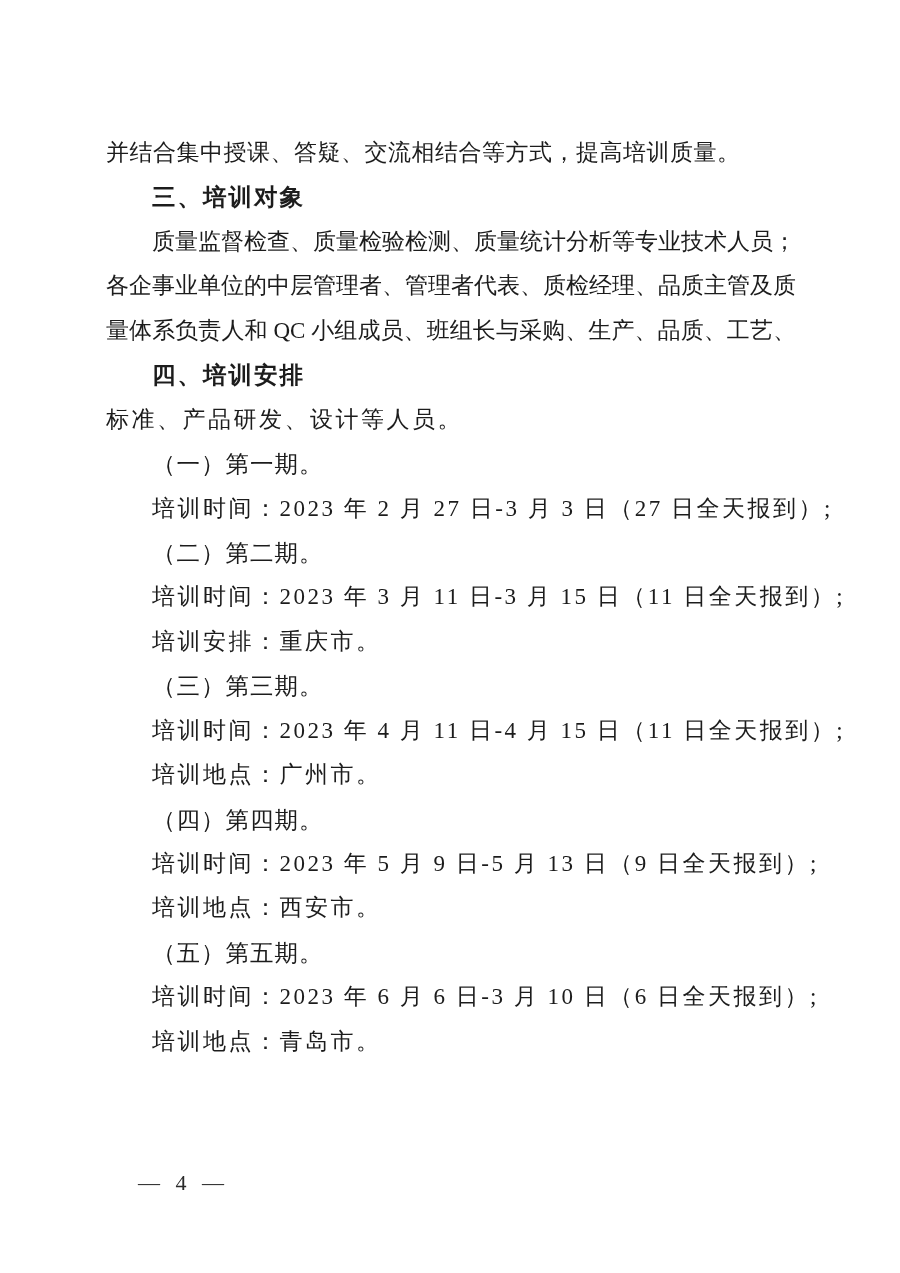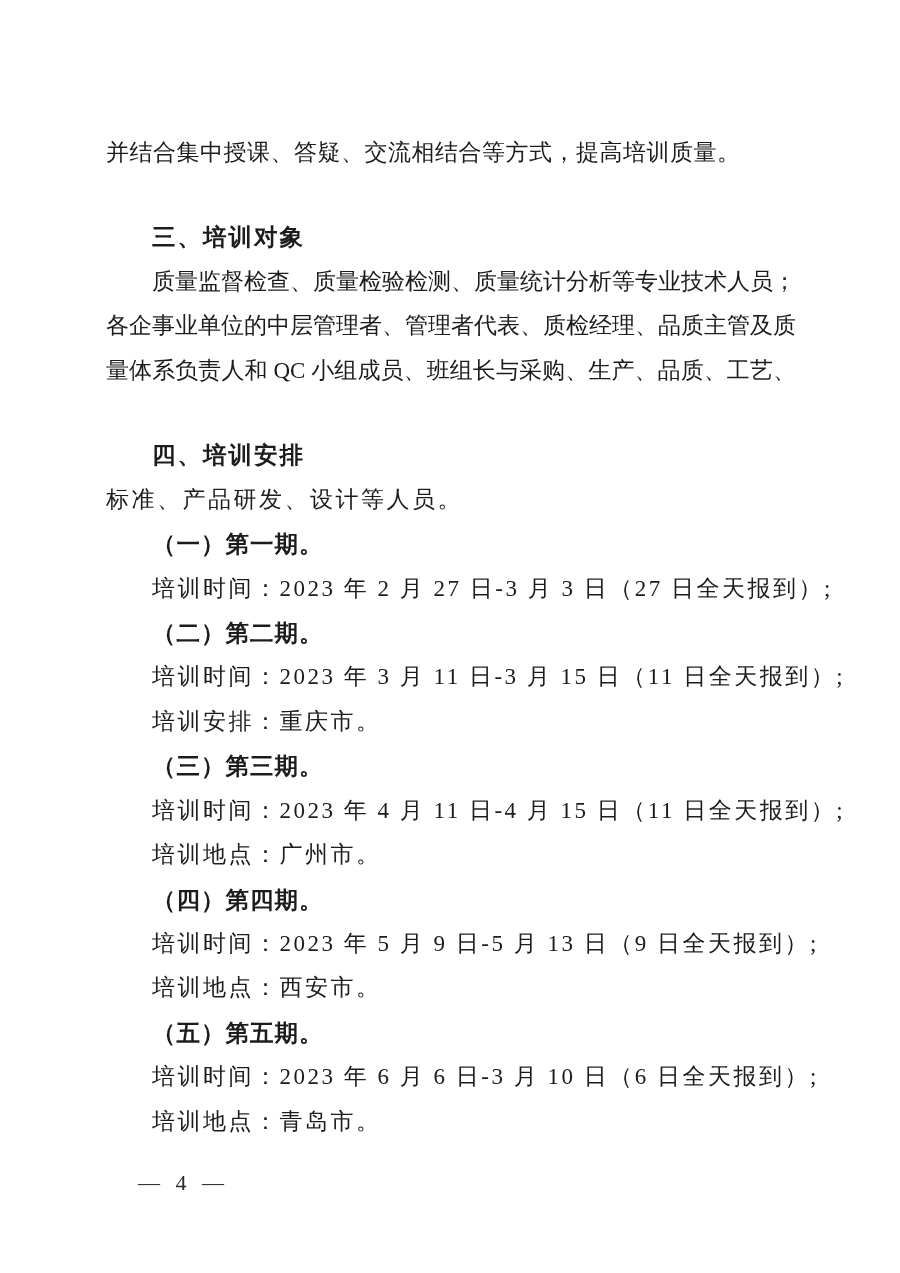--- a/index.html
+++ b/index.html
@@ -33,24 +33,23 @@
     letter-spacing: 0.5px;
   }
   .indent {
     padding-left: 46px;
   }
   .heading {
     font-family: "DejaVu Sans", "Liberation Sans", sans-serif;
     font-weight: bold;
     letter-spacing: 2px;
     font-size: 23.5px;
-    margin-top: 40px;
   }
   .session-title {
-    font-weight: bold;
+    font-weight: normal;
     letter-spacing: 1px;
     font-size: 23.5px;
   }
   .detail {
     letter-spacing: 2.5px;
   }
   .just {
     white-space: normal;
     text-align: justify;
     text-align-last: justify;

